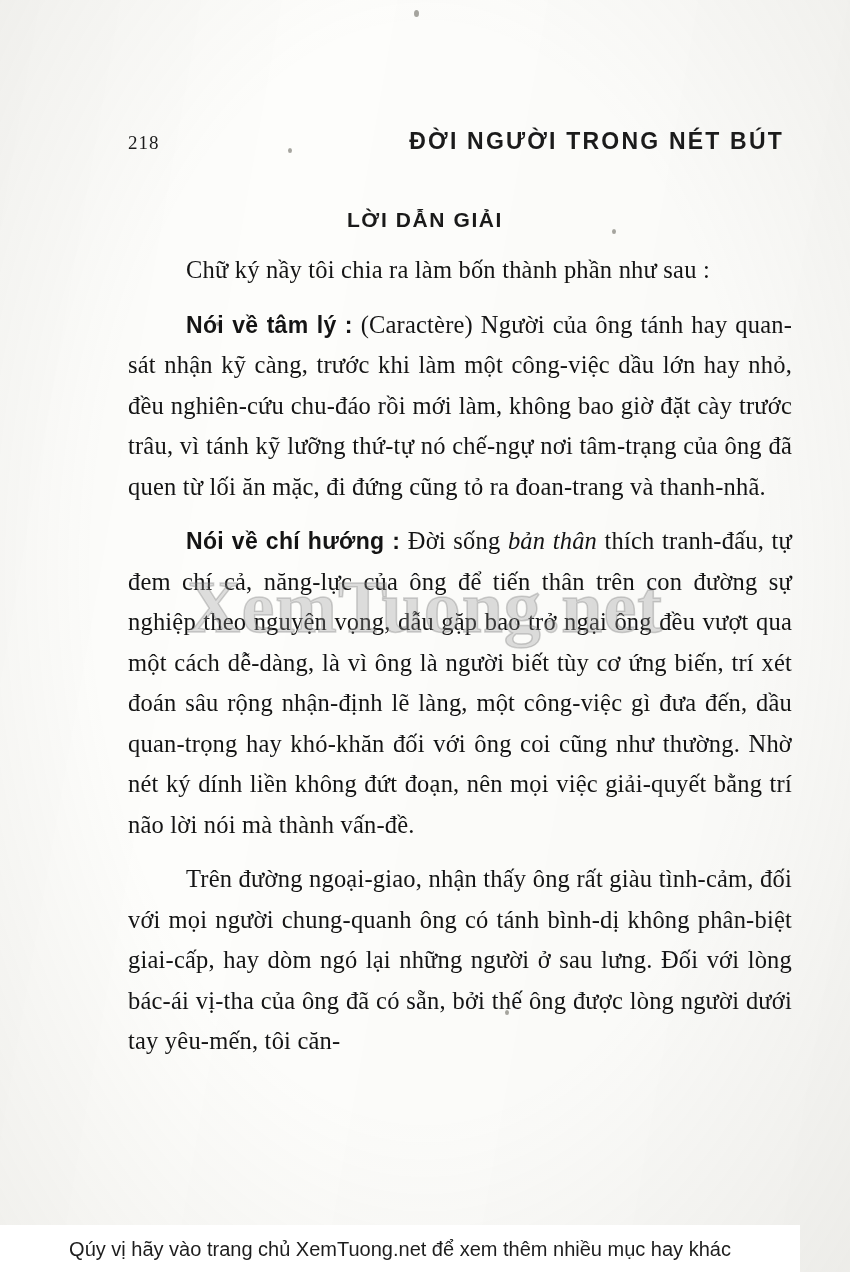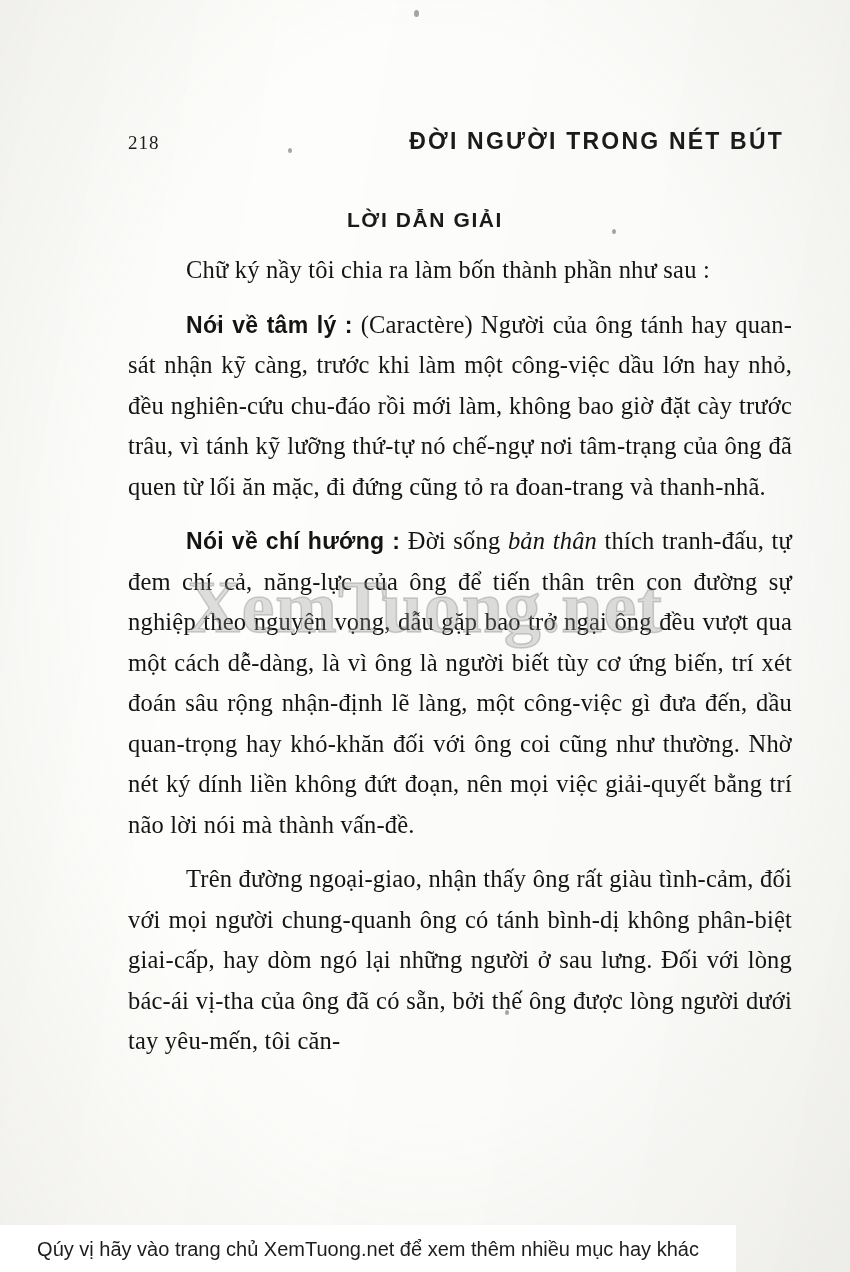--- a/index.html
+++ b/index.html
@@ -129,21 +129,21 @@
     pointer-events: none;
     user-select: none;
     white-space: nowrap;
   }
 
   
   #promo {
     position: absolute;
     left: 0;
     bottom: 0;
-    width: 736px;
+    width: 800px;
     height: 46px;
     background: #ffffff;
     display: flex;
     align-items: center;
     justify-content: center;
     font-family: "Liberation Sans", sans-serif;
     font-size: 20px;
     color: #1d1d1d;
     border-top: 1px solid #ffffff;
   }

